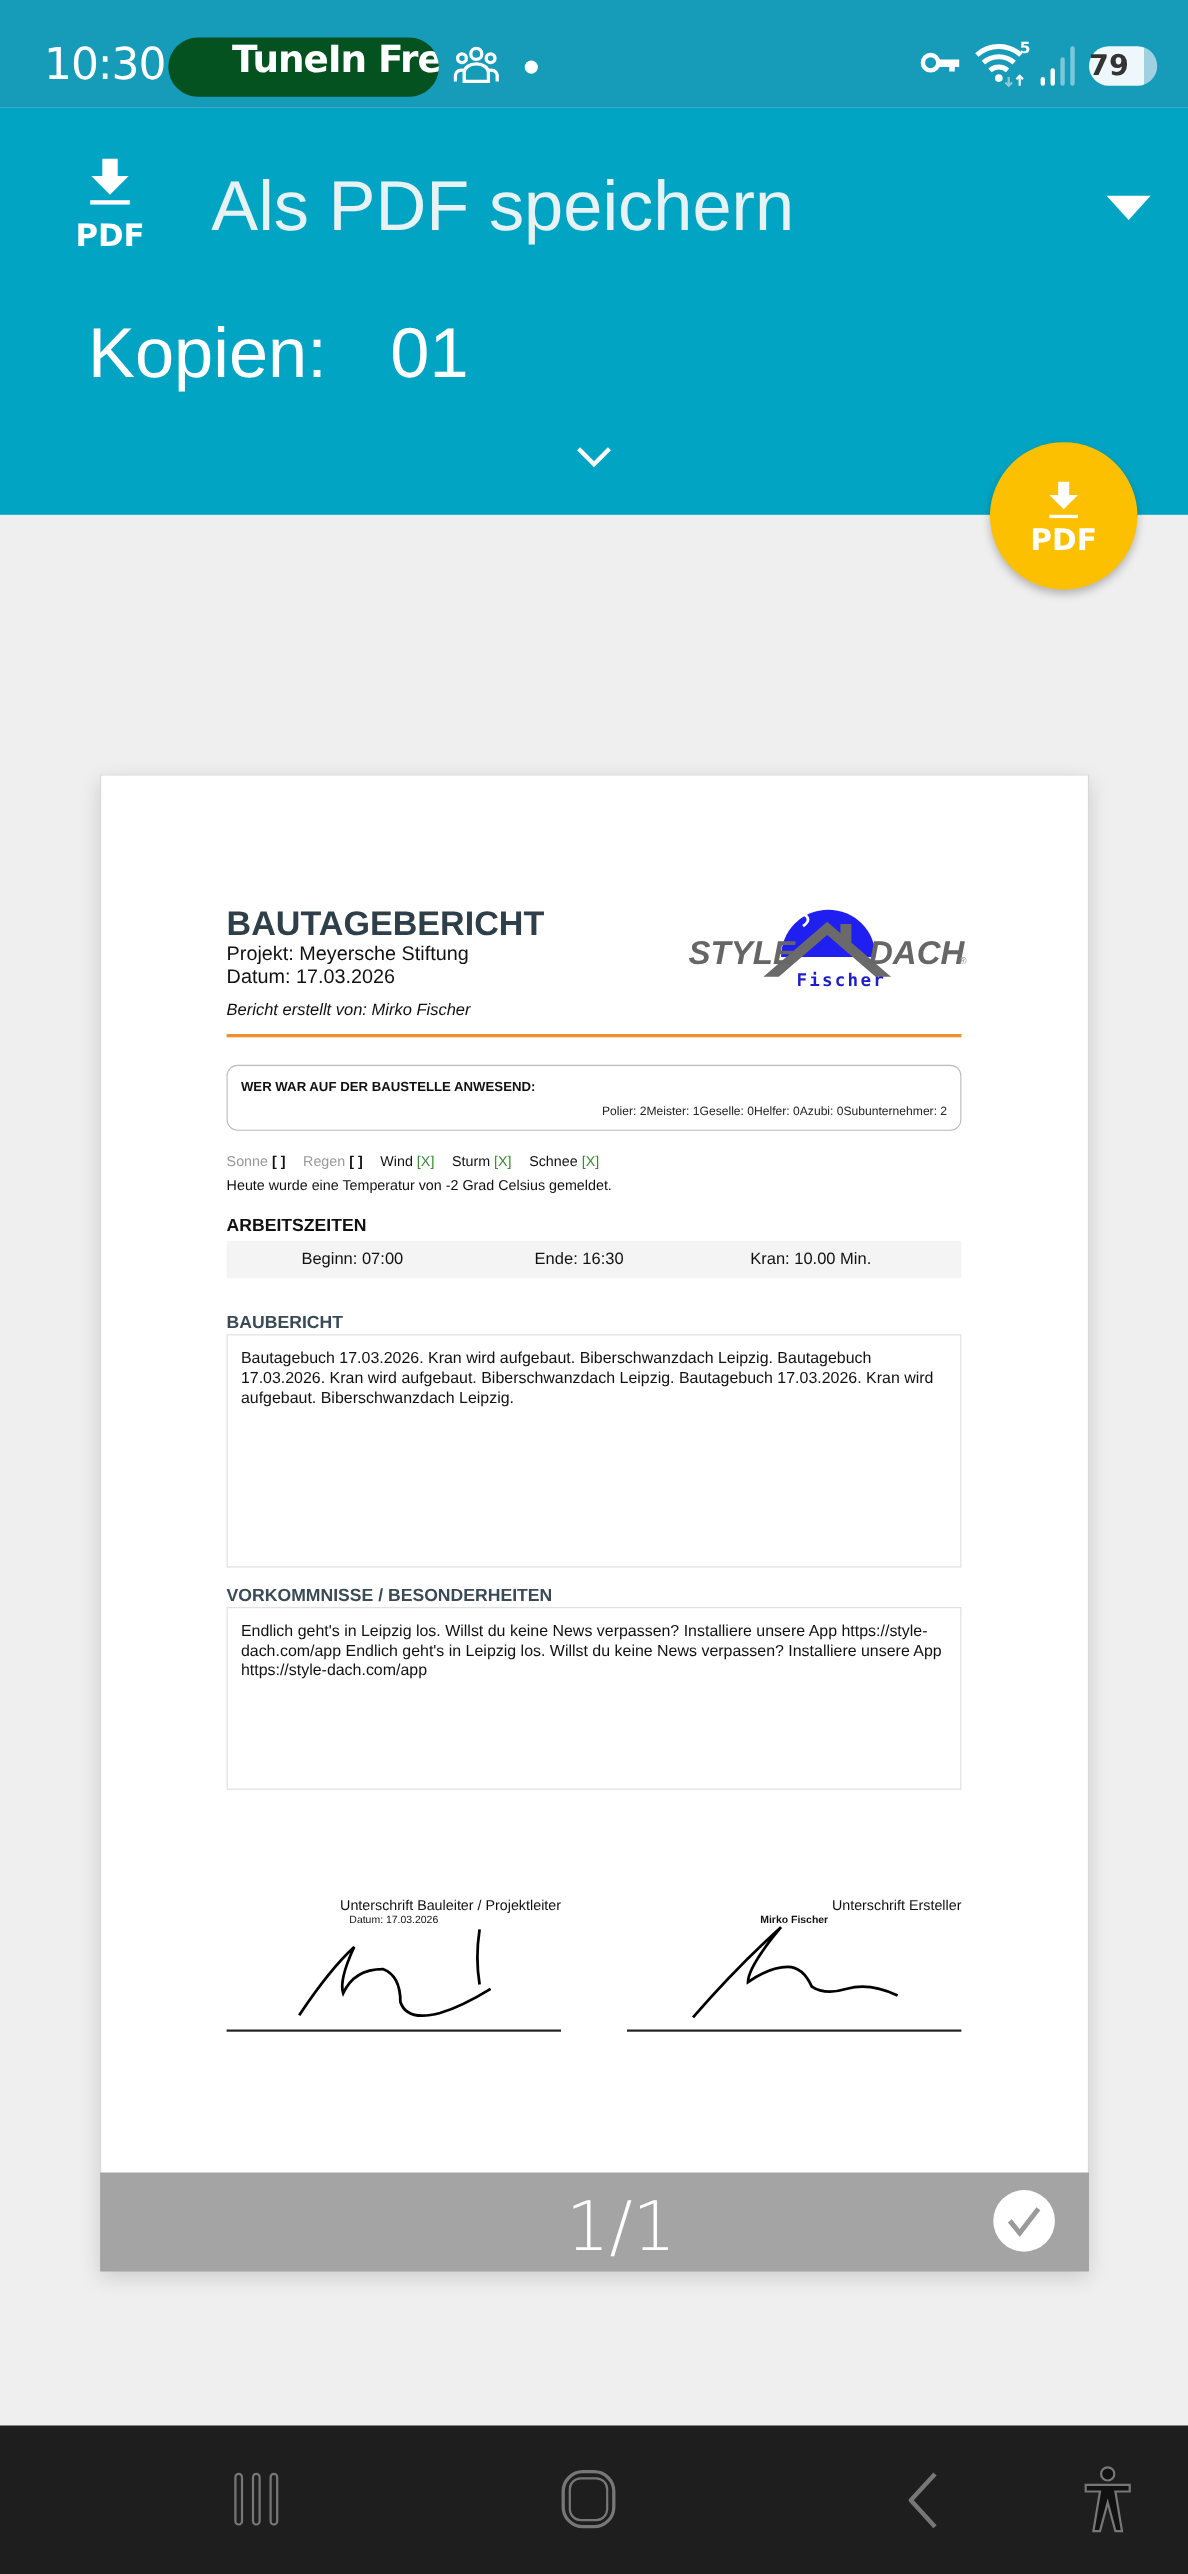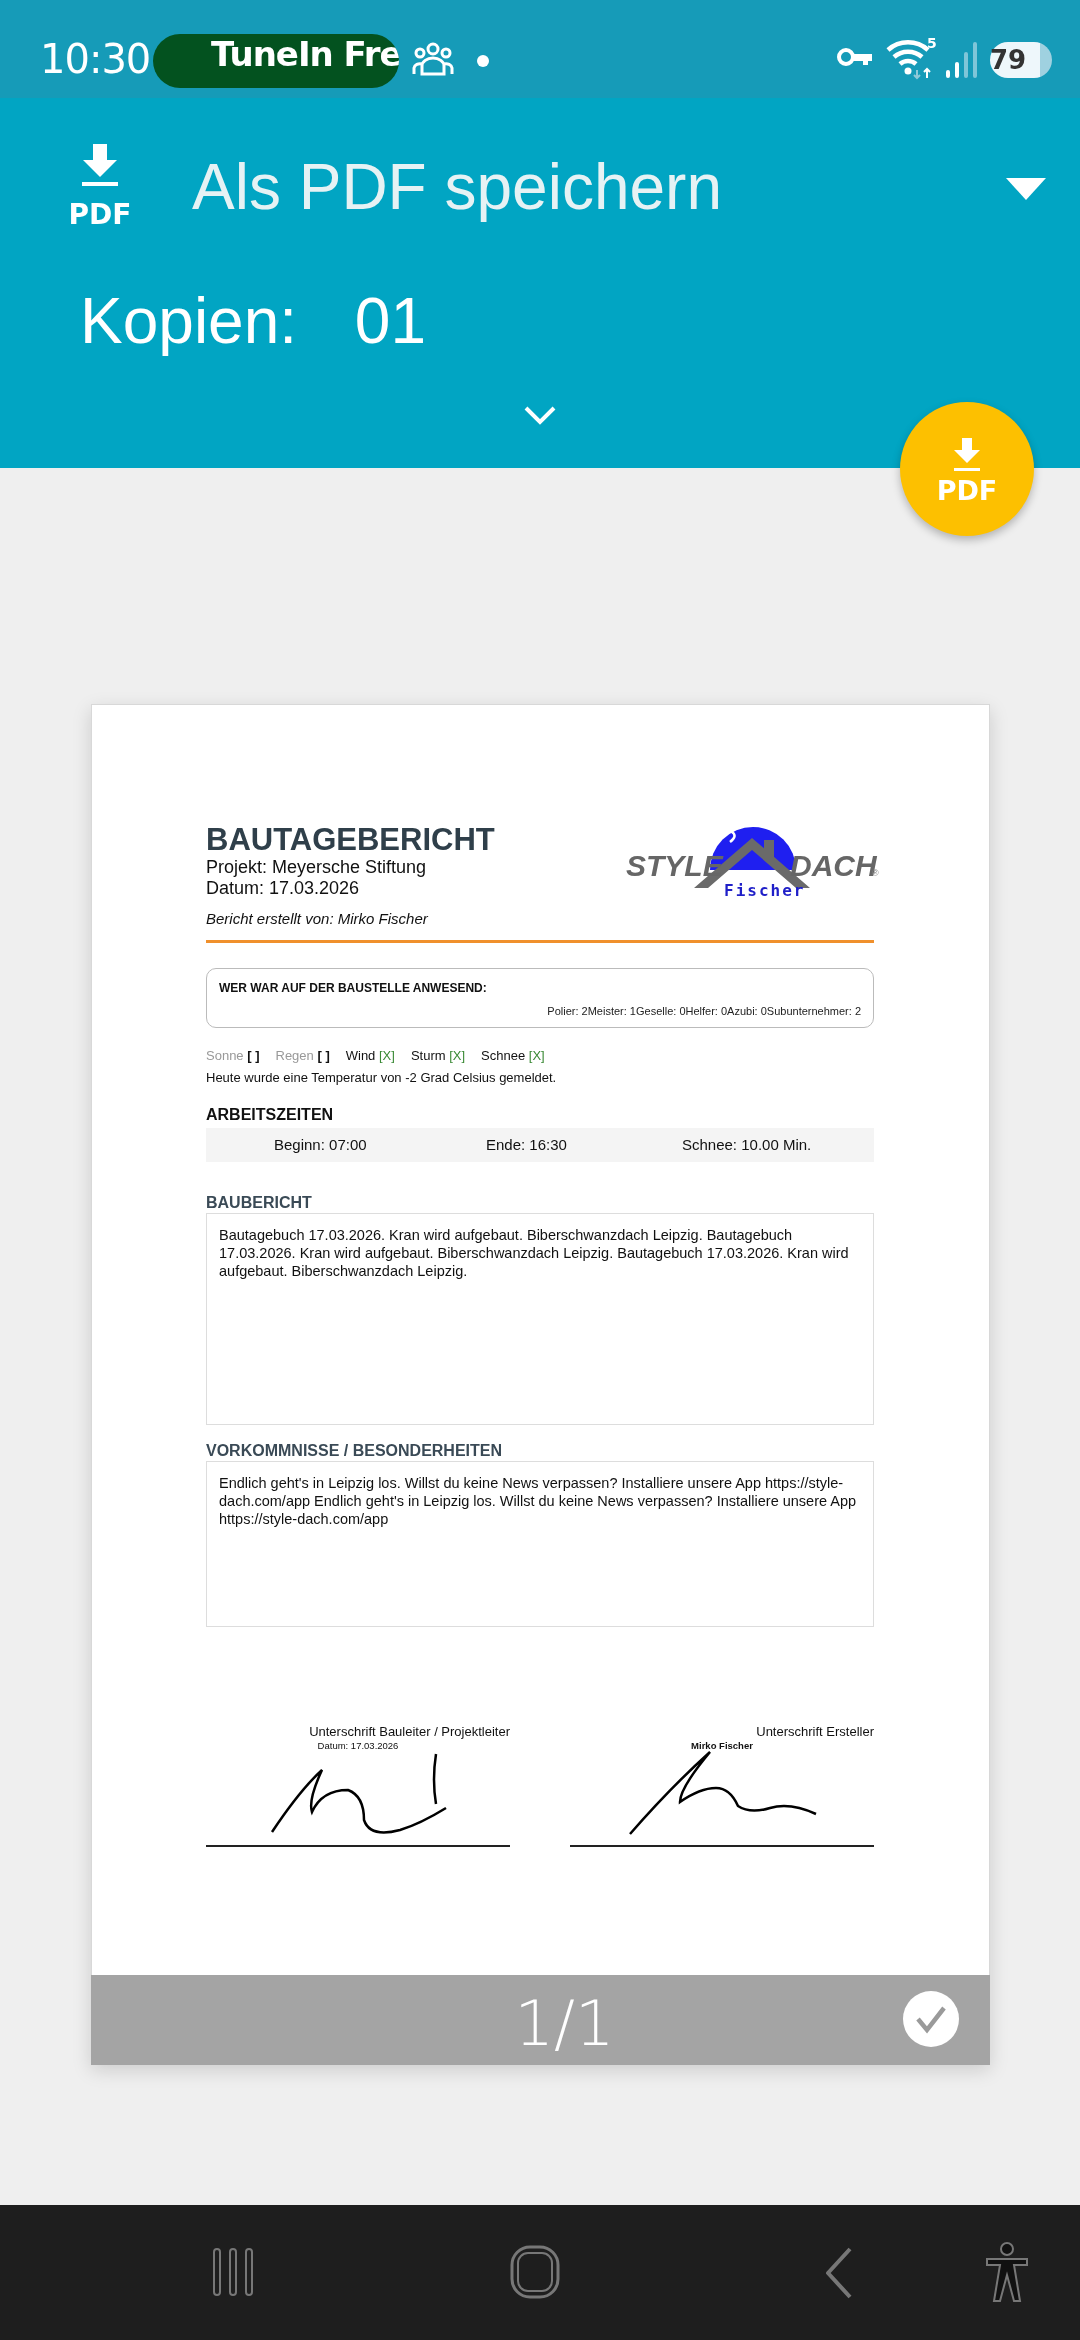--- a/index.html
+++ b/index.html
@@ -154,21 +154,21 @@
   <span><span class="w-on">Wind</span> <span class="w-box-on">[X]</span></span>
   <span><span class="w-on">Sturm</span> <span class="w-box-on">[X]</span></span>
   <span><span class="w-on">Schnee</span> <span class="w-box-on">[X]</span></span>
 </div>
 <div class="temp">Heute wurde eine Temperatur von -2 Grad Celsius gemeldet.</div>
 
 <div class="sec-h" style="top:1106px;color:#111">ARBEITSZEITEN</div>
 <div class="times">
   <span style="left:68px">Beginn: 07:00</span>
   <span style="left:280px">Ende: 16:30</span>
-  <span style="left:476px">Schnee: 10.00 Min.</span>
+  <span style="left:476px">Kran: 10.00 Min.</span>
 </div>
 
 <div class="sec-h" style="top:1194px;color:#3a4a56">BAUBERICHT</div>
 <div class="textbox" style="top:1213px;height:212px">Bautagebuch 17.03.2026. Kran wird aufgebaut.  Biberschwanzdach Leipzig. Bautagebuch 17.03.2026. Kran wird aufgebaut.  Biberschwanzdach Leipzig. Bautagebuch 17.03.2026. Kran wird aufgebaut.  Biberschwanzdach Leipzig.</div>
 
 <div class="sec-h" style="top:1442px;color:#3a4a56">VORKOMMNISSE / BESONDERHEITEN</div>
 <div class="textbox" style="top:1461px;height:166px">Endlich geht's in Leipzig los. Willst du keine News verpassen? Installiere unsere App https://style-dach.com/app  Endlich geht's in Leipzig los. Willst du keine News verpassen? Installiere unsere App https://style-dach.com/app</div>
 
 <div class="sig-label" style="left:206px;top:1724px">Unterschrift Bauleiter / Projektleiter</div>
 <div class="sig-sub" style="left:206px;top:1740px">Datum: 17.03.2026</div>

